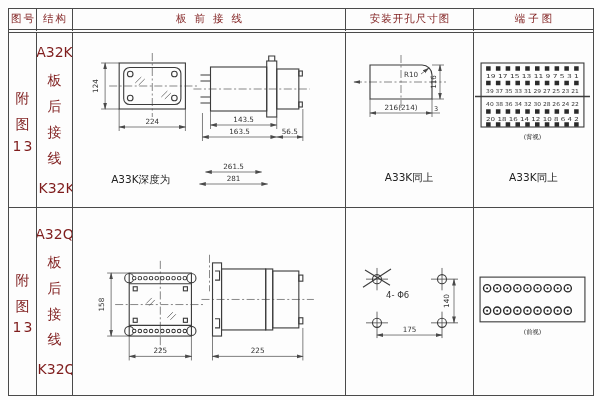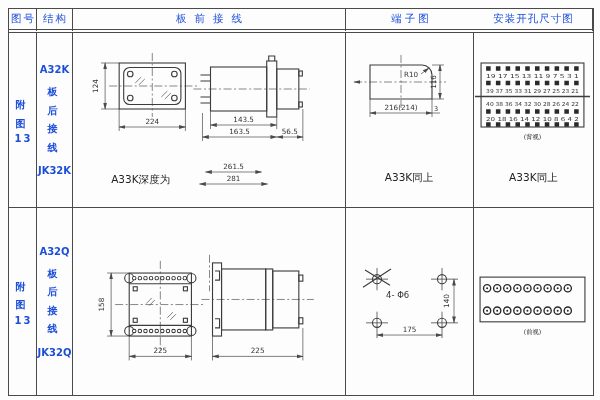--- a/index.html
+++ b/index.html
@@ -1,32 +1,32 @@
 <!DOCTYPE html>
 <html><head>
 <meta charset="utf-8">
 <style>
   html,body{margin:0;padding:0;background:#fff;}
   .page{position:relative;width:600px;height:400px;background:#fdfdfd;
-        font-family:"DejaVu Sans",sans-serif;color:#1d4ed8;overflow:hidden;}
+        font-family:"DejaVu Sans",sans-serif;color:#7f1d1d;overflow:hidden;}
   .tbl{position:absolute;left:8px;top:8px;width:584px;height:386px;
        display:grid;grid-template-columns:28px 36px 273px 128px 1fr;
        grid-template-rows:24px 175px 1fr;border:1.2px solid #4a4a4a;background:#fdfdfd;}
   .cell{position:relative;border-right:1px solid #4a4a4a;border-bottom:1px solid #4a4a4a;
         box-sizing:border-box;overflow:hidden;}
   .cl-last{border-right:none;}
   .rb-none{border-bottom:none;}
   .hd{display:flex;align-items:center;justify-content:center;
       font-size:10.5px;border-bottom:4px double #4a4a4a;white-space:nowrap;}
   .ls2{letter-spacing:2px;margin-right:-2px;}
   .ls8{letter-spacing:8px;margin-right:-8px;}
   .ls1{letter-spacing:1px;margin-right:-1px;}
   .ls3{letter-spacing:3px;margin-right:-3px;}
   .vcell{display:flex;flex-direction:column;align-items:center;justify-content:center;
-         font-size:10px;font-weight:bold;}
+         font-size:14px;}
   .vstack{width:14px;text-align:left;line-height:1.85;word-break:break-all;}
   .g8{margin:8px 0;}
   .num{letter-spacing:2px;margin-right:-2px;}
   svg{display:block;width:100%;height:100%;}
   .dr{fill:none;stroke:#3c3c3c;stroke-width:1.1;}
   .dr2{fill:none;stroke:#3c3c3c;stroke-width:1.4;}
   .dim{fill:none;stroke:#4a4a4a;stroke-width:0.7;}
   .cl{fill:none;stroke:#555;stroke-width:0.7;stroke-dasharray:8 2.5 2 2.5;}
   .cl2{fill:none;stroke:#4a4a4a;stroke-width:0.8;}
   .sq{fill:none;stroke:#2a2a2a;stroke-width:4.5;stroke-dasharray:4.5 5.2;}
@@ -44,25 +44,25 @@
 
   <div class="cell hd">
         <span class="ls2">图号</span>
       </div>
   <div class="cell hd">
         <span class="ls2">结构</span>
       </div>
   <div class="cell hd">
         <span class="ls8">板前接线</span>
       </div>
+  <div class="cell hd">
+        <span class="ls1">安装开孔尺寸图</span>
+      </div>
   <div class="cell hd cl-last">
         <span class="ls3">端子图</span>
-      </div>
-  <div class="cell hd">
-        <span class="ls1">安装开孔尺寸图</span>
       </div>
 
   <div class="cell vcell">
     <div class="vstack">附图</div>
     <div class="num">13</div>
   </div>
 
   <div class="cell vcell">
     <div>A32K</div>
     <div class="vstack g8">板后接线</div>

